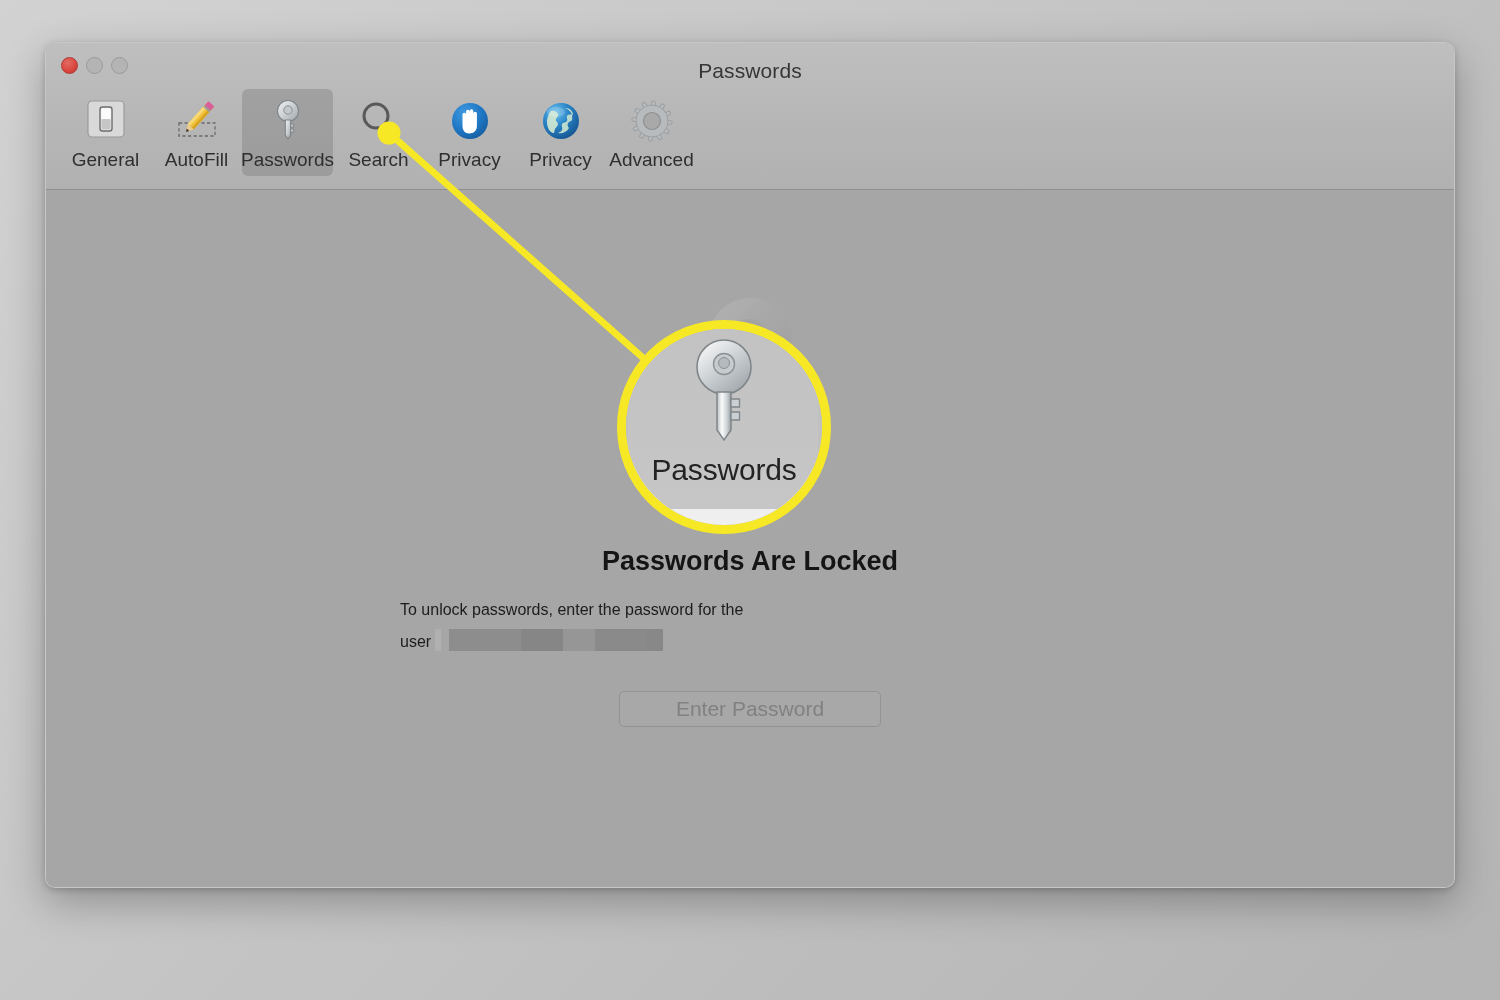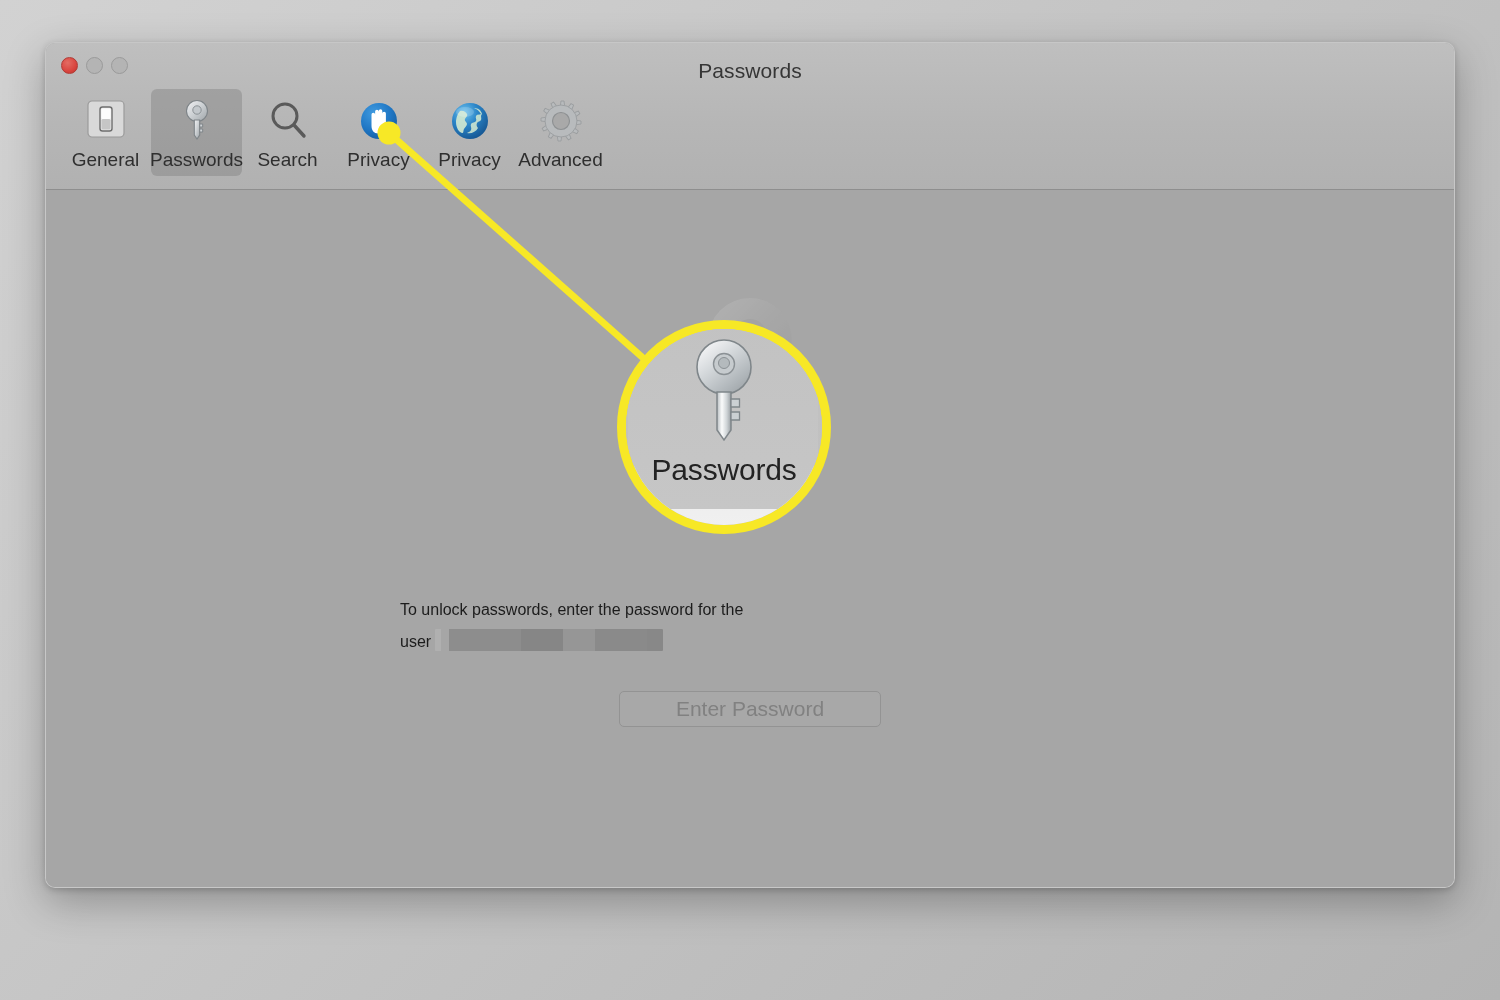--- a/index.html
+++ b/index.html
@@ -290,20 +290,37 @@
             <rect x="6" y="4" width="36" height="36" rx="4" fill="#d9d9d9" stroke="#9a9a9a" stroke-width="1.2"></rect>
             <rect x="18" y="10" width="12" height="24" rx="2.5" fill="#ededed" stroke="#6e6e6e" stroke-width="1.4"></rect>
             <rect x="19.4" y="11.4" width="9.2" height="10.5" rx="1.5" fill="#fcfcfc"></rect>
             <rect x="19.4" y="22" width="9.2" height="10.6" rx="1.5" fill="#c6c6c6"></rect>
           </svg>
         </span>
         <span class="tlabel">General</span>
       </div>
 
 
+      <div class="tab">
+        <span class="glyph">
+          <svg width="48" height="48" viewBox="0 0 48 48">
+            <rect x="6" y="26" width="36" height="13" fill="none" stroke="#6a6a6a" stroke-width="1.3" stroke-dasharray="3.2,2.4"></rect>
+            <g transform="rotate(42 24 22)">
+              <rect x="20.5" y="2" width="8" height="30" fill="#f0c23a"></rect>
+              <rect x="20.5" y="2" width="3" height="30" fill="#f7d97a"></rect>
+              <rect x="26" y="2" width="2.5" height="30" fill="#d8a420"></rect>
+              <rect x="20.5" y="1" width="8" height="6" rx="1" fill="#d85f9a"></rect>
+              <rect x="20.5" y="6.6" width="8" height="2.2" fill="#9b9b9b"></rect>
+              <path d="M20.5 32 h8 l-4 7 z" fill="#e8c98e"></path>
+              <path d="M22.8 36 h3.4 l-1.7 3 z" fill="#333"></path>
+            </g>
+          </svg>
+        </span>
+        <span class="tlabel">AutoFill</span>
+      </div>
 
       <div class="tab selected">
         <span class="glyph">
           <svg width="48" height="48" viewBox="0 0 48 48">
             <defs>
               <linearGradient id="keyg" x1="0" y1="0" x2="1" y2="1">
                 <stop offset="0%" stop-color="#f2f2f4"></stop>
                 <stop offset="45%" stop-color="#cfd3d6"></stop>
                 <stop offset="100%" stop-color="#9ea4a8"></stop>
               </linearGradient>
@@ -415,20 +432,21 @@
         </defs>
         <circle cx="90" cy="52" r="42" fill="url(#bigkeyg)"></circle>
         <circle cx="90" cy="48" r="17" fill="#a2a2a2"></circle>
         <path d="M79 88 h22 v60 l-11 16 l-11 -16 z" fill="url(#bigkeyg)"></path>
         <path d="M101 104 h12 v11 h-12 z M101 124 h12 v11 h-12 z" fill="#a6a6a6"></path>
       </svg>
     </div>
 
     <div id="big-icon-label">Passwords</div>
 
+    <div id="locked-title">Passwords Are Locked</div>
 
     <div id="locked-desc">
       <span>To unlock passwords, enter the password for the</span><br>
       <span>user</span><span id="redacted">████████████</span>
     </div>
 
     <div id="enter-password-btn">Enter Password</div>
   </div>
 </div>
 

